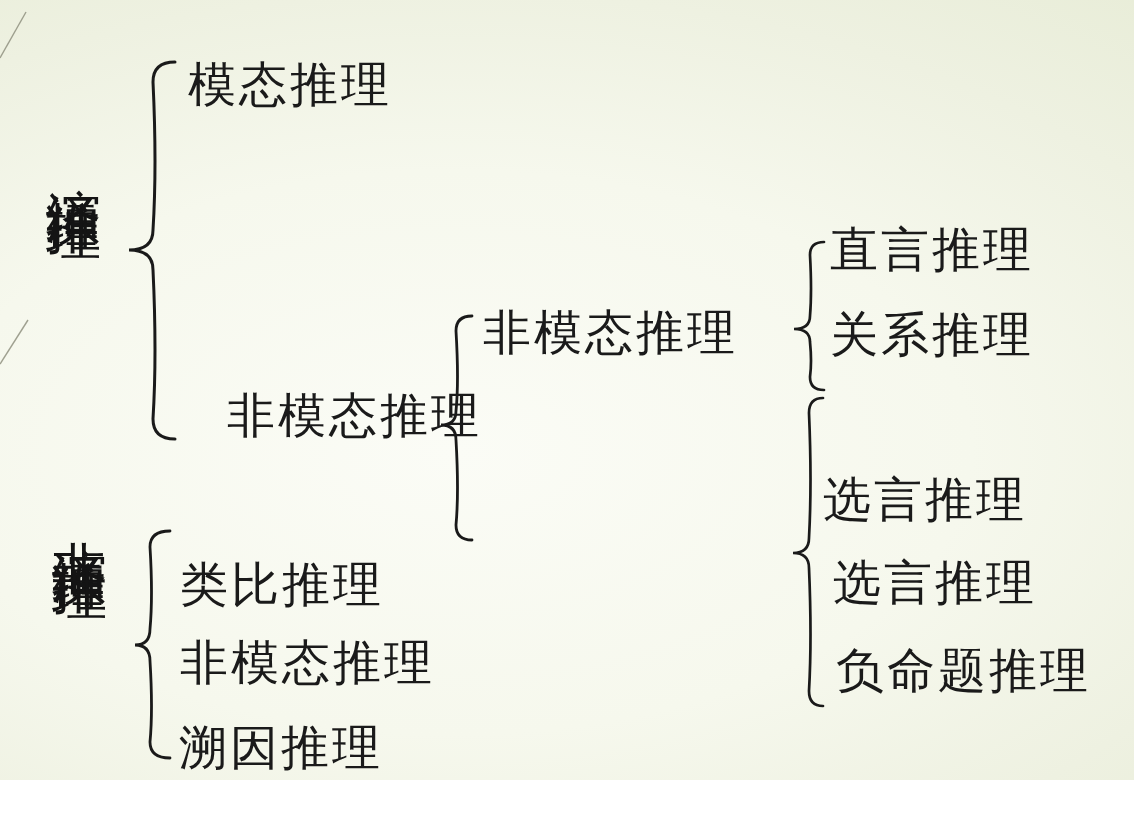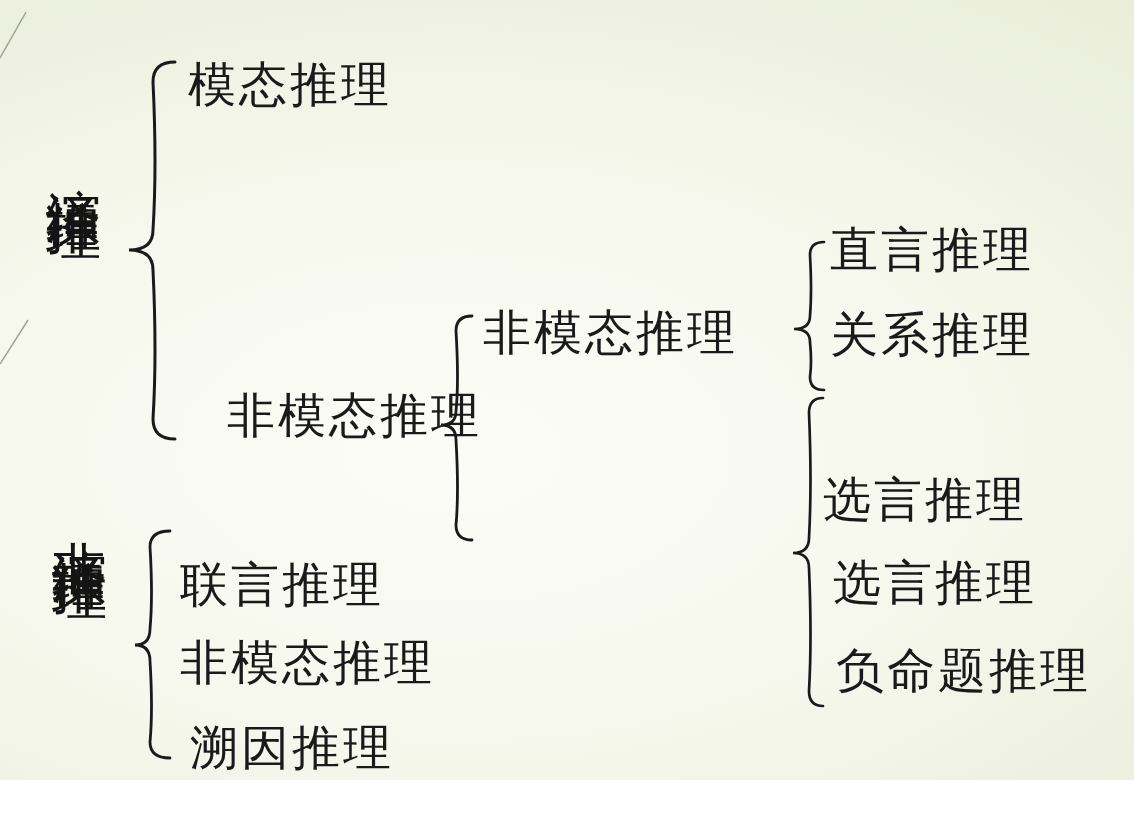--- a/index.html
+++ b/index.html
@@ -57,21 +57,21 @@
   #n-simple-prop    { left: 483px; top: 308px; }
   #n-compound-prop  { left: 483px; top: 476px; }
   #n-categorical    { left: 830px; top: 225px; }
   #n-relational     { left: 830px; top: 310px; }
   #n-conjunctive    { left: 827px; top: 395px; }
   #n-disjunctive    { left: 823px; top: 475px; }
   #n-hypothetical   { left: 833px; top: 558px; }
   #n-negative-prop  { left: 836px; top: 638px; margin-top: 8px; }
   #n-inductive      { left: 180px; top: 560px; }
   #n-analogical     { left: 180px; top: 638px; }
-  #n-abductive      { left: 190px; top: 723px; }
+  #n-abductive      { left: 179px; top: 723px; }
 </style>
 </head>
 <body>
 
 <div class="stage">
 
   <svg class="connector-layer" viewBox="0 0 1134 838" xmlns="http://www.w3.org/2000/svg">
 
     <path d="M 26 12 L 0 58" stroke="#8f907f" stroke-width="1.4" fill="none" opacity="0.85"></path>
     <path d="M 28 320 L 0 364" stroke="#8f907f" stroke-width="1.4" fill="none" opacity="0.85"></path>
@@ -96,17 +96,17 @@
 
   <div class="h-node" id="n-simple-prop">非模态推理</div>
 
   <div class="h-node" id="n-categorical">直言推理</div>
   <div class="h-node" id="n-relational">关系推理</div>
 
   <div class="h-node" id="n-disjunctive">选言推理</div>
   <div class="h-node" id="n-hypothetical">选言推理</div>
   <div class="h-node" id="n-negative-prop">负命题推理</div>
 
-  <div class="h-node" id="n-inductive">联言推理</div>
+  <div class="h-node" id="n-inductive">类比推理</div>
   <div class="h-node" id="n-analogical">非模态推理</div>
   <div class="h-node" id="n-abductive">溯因推理</div>
 
 </div>
 
 </body></html>

